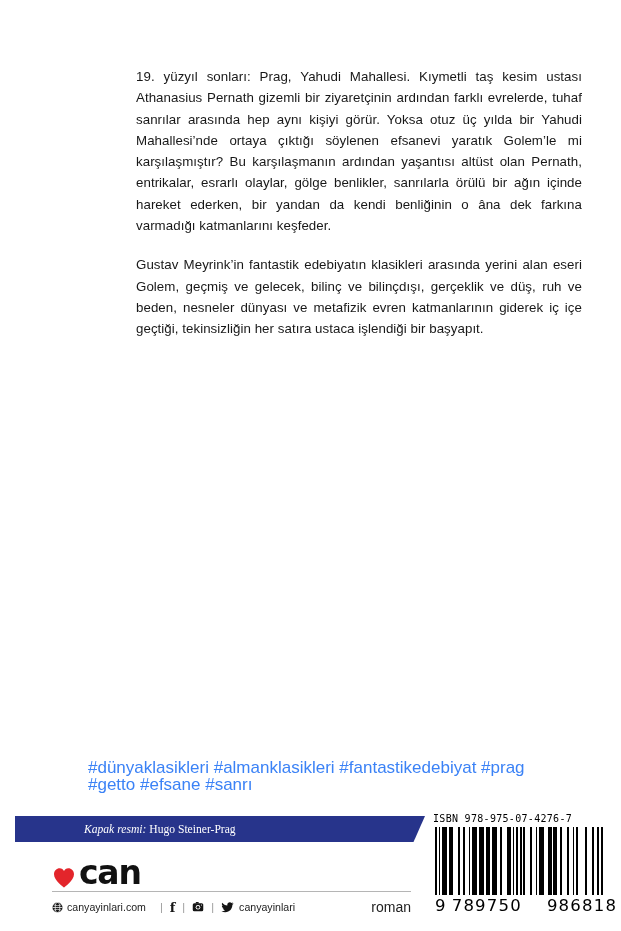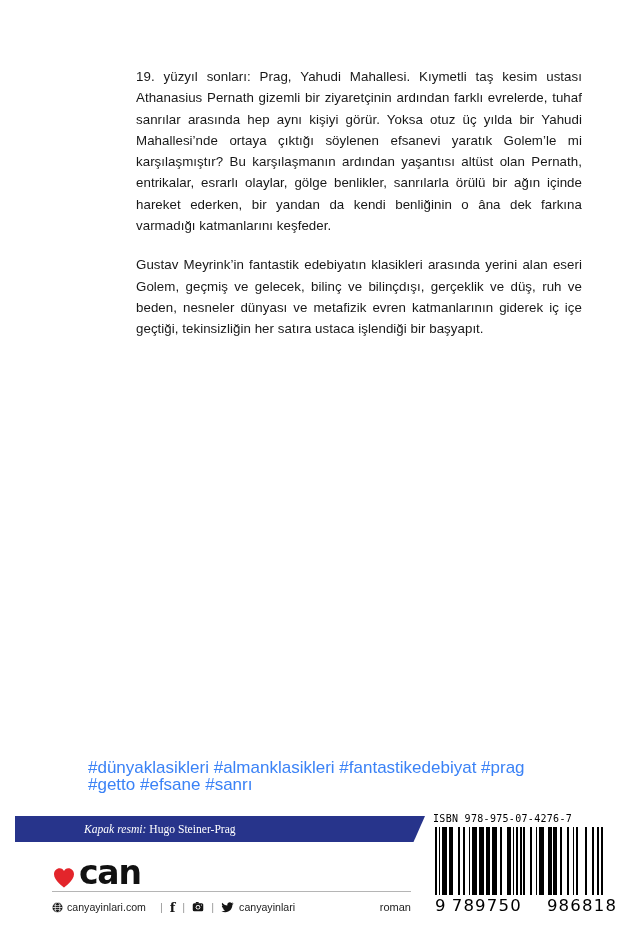--- a/index.html
+++ b/index.html
@@ -146,21 +146,21 @@
     font-family: "DejaVu Serif", serif;
     font-weight: bold;
     font-size: 13px;
     line-height: 1;
   }
   .social-row .ig-ic { width: 12px; height: 12px; }
   .social-row .tw-ic { width: 13px; height: 11px; margin-right: 5px; }
   .social-row .tw-handle {}
   .social-row .genre {
     margin-left: auto;
-    font-size: 11px;
+    font-size: 14px;
     color: #222222;
   }
 
   
   .barcode-block {
     position: absolute;
     left: 433px;
     top: 8px;
     width: 172px;
   }

